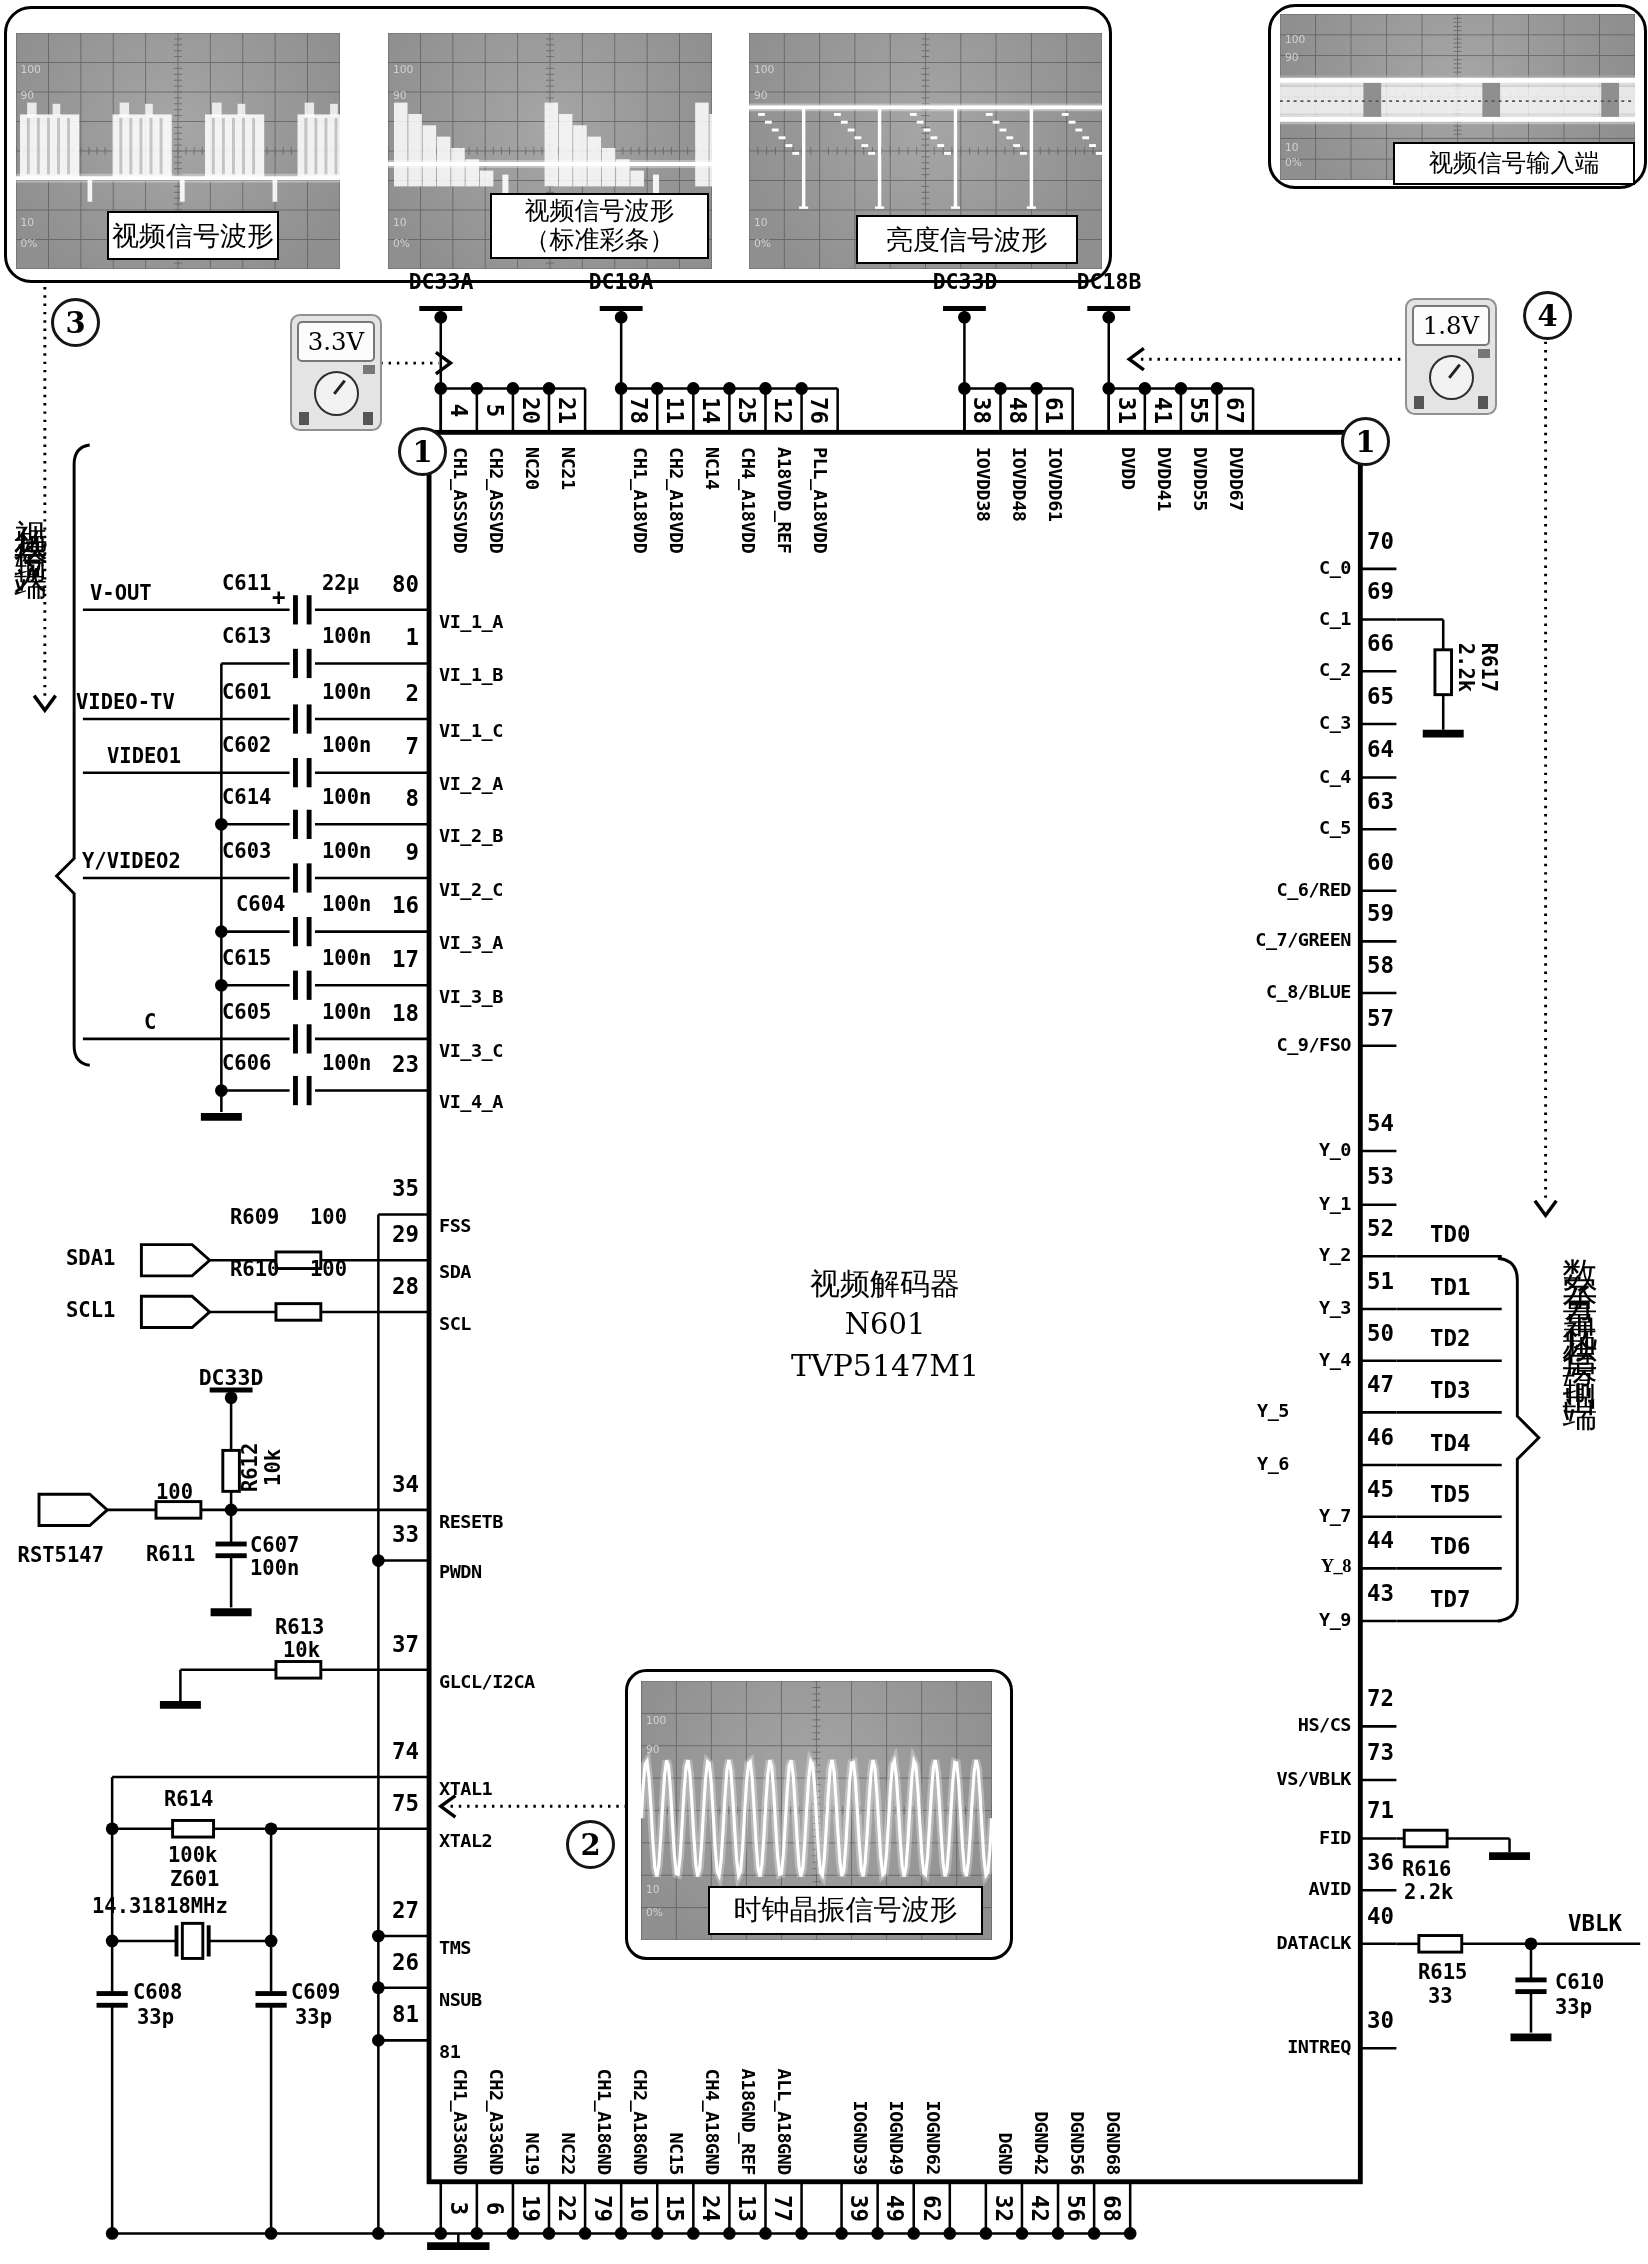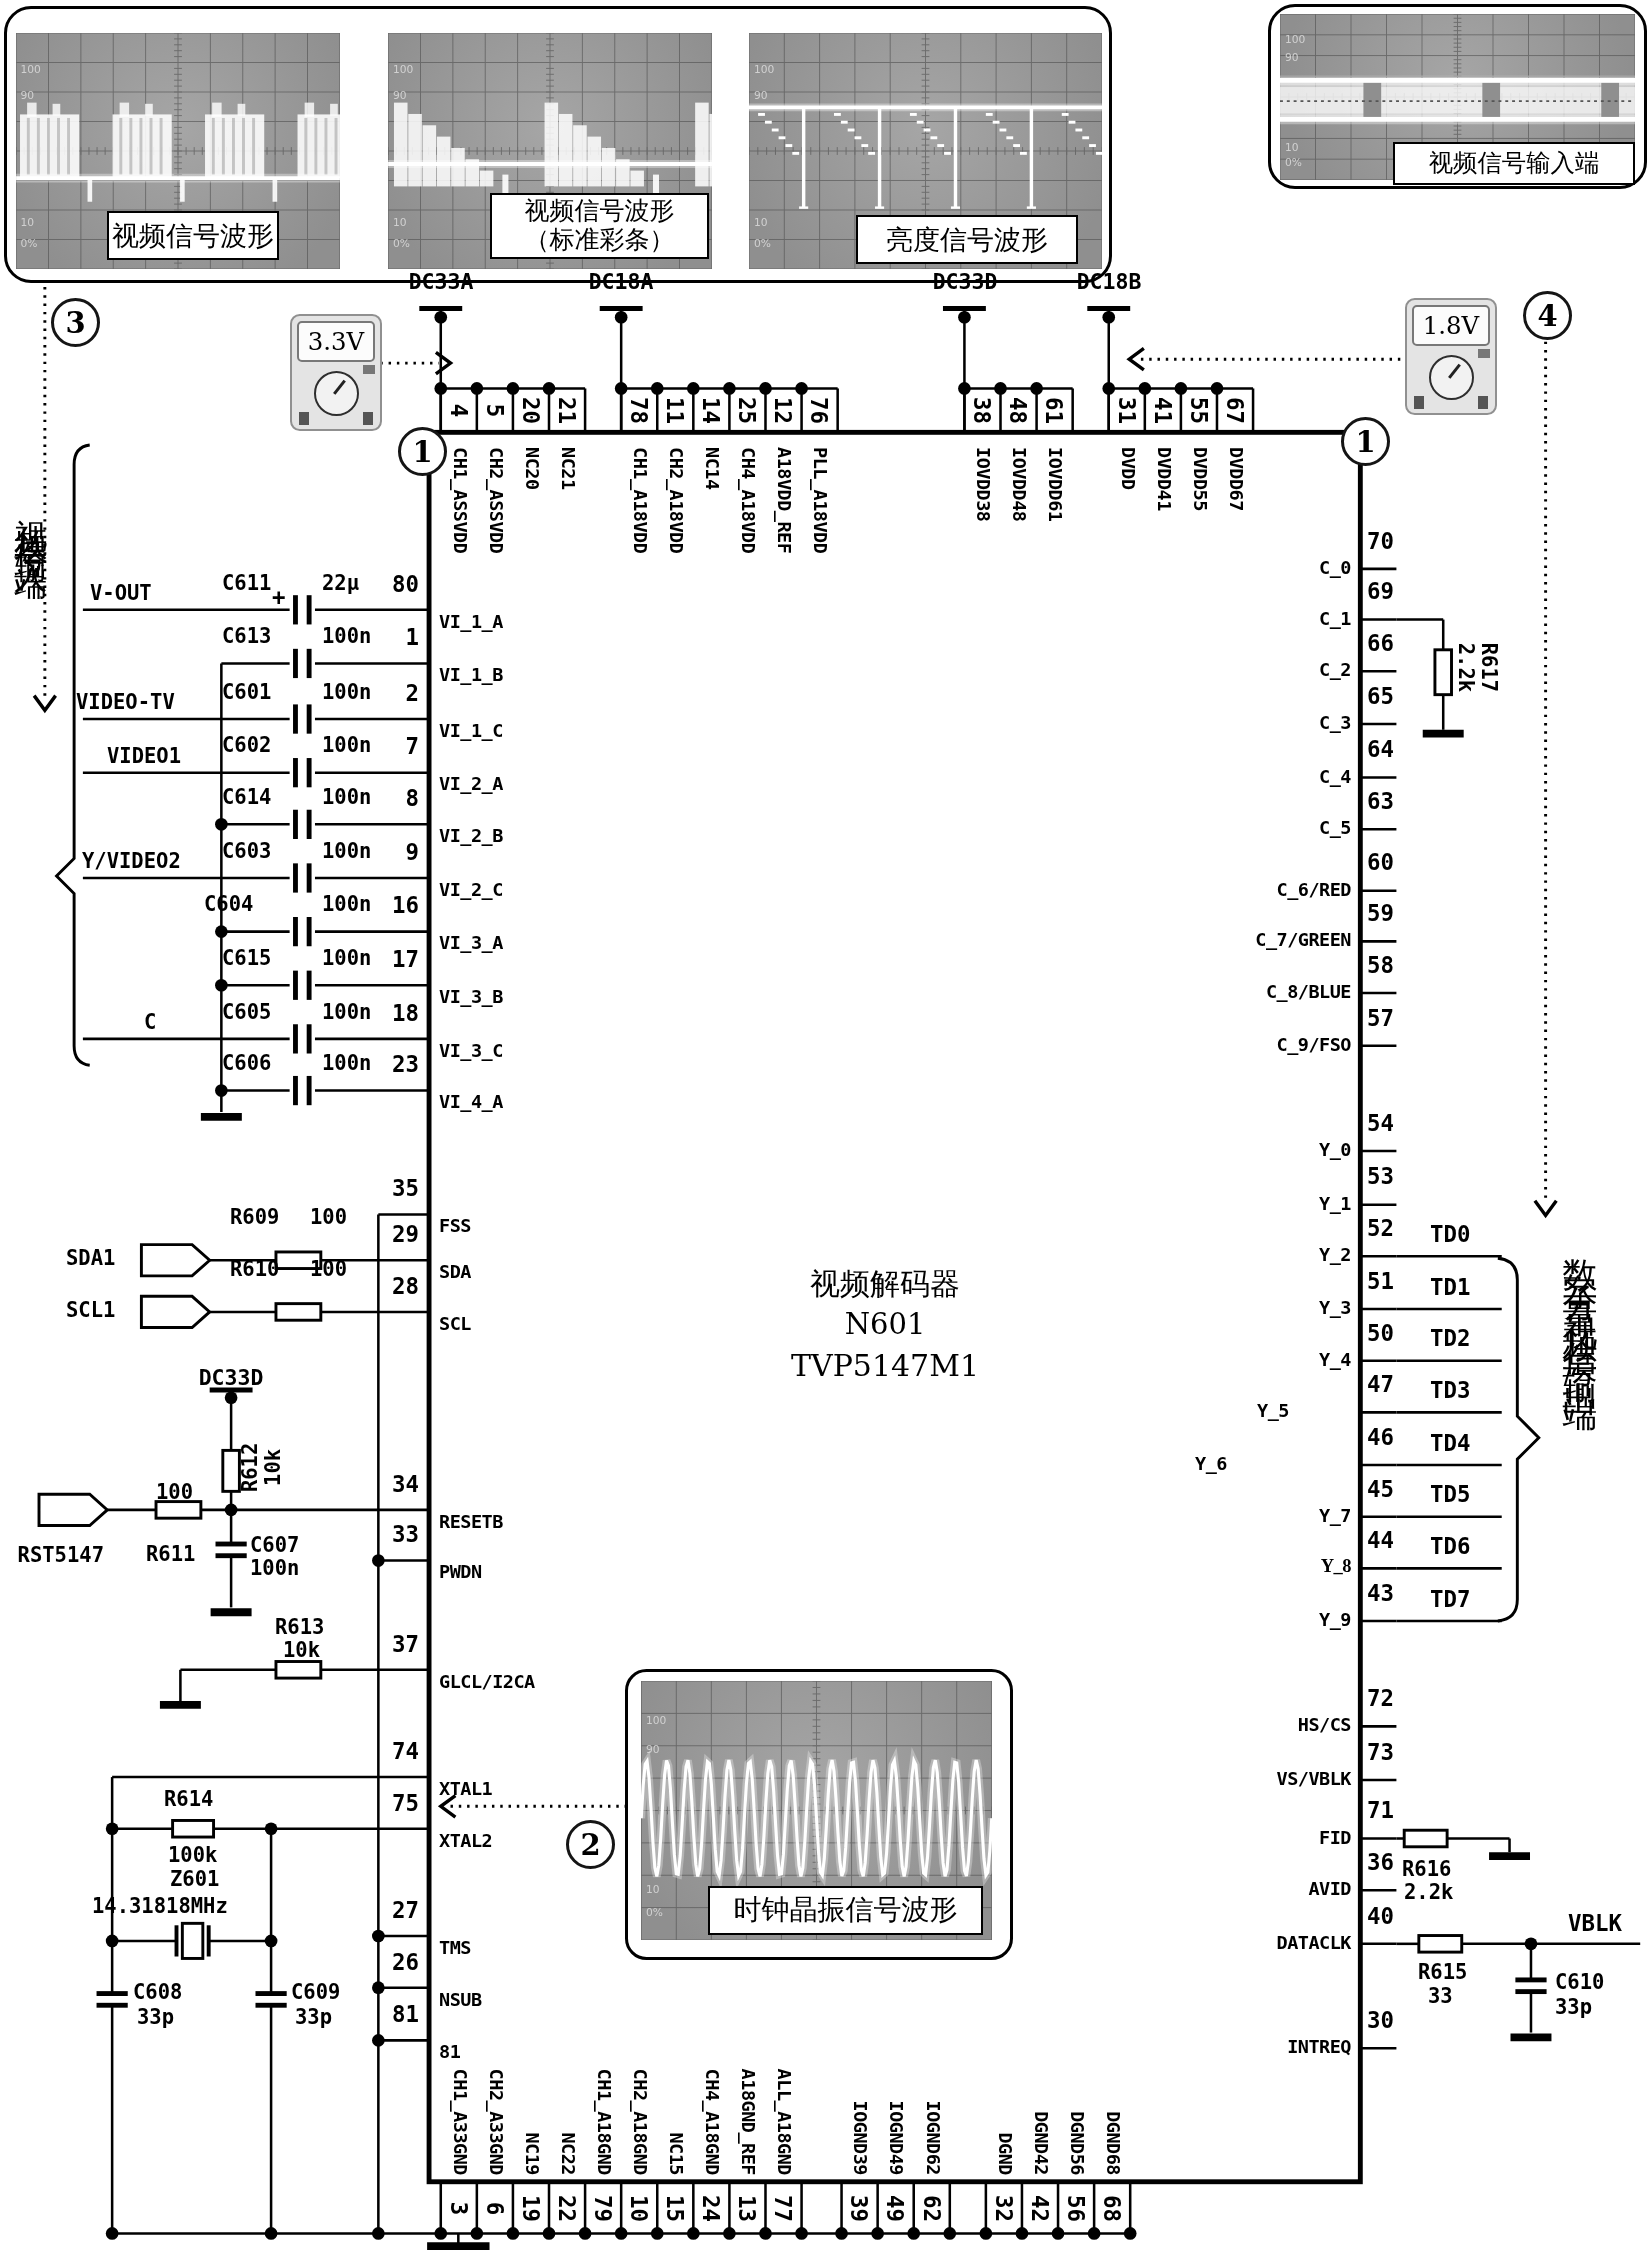--- a/index.html
+++ b/index.html
@@ -1202,21 +1202,21 @@
       <div class="lb pinname" style="left: 439px; top: 825px;">VI_2_B</div>
       <div class="lb " style="left: 222px; top: 785px;">C614</div>
       <div class="lb " style="left: 322px; top: 785px;">100n</div>
       <div class="lb num" style="left: 341px; top: 839px;;width:78px;text-align:right;">9</div>
       <div class="lb pinname" style="left: 439px; top: 879px;">VI_2_C</div>
       <div class="lb " style="left: 222px; top: 839px;">C603</div>
       <div class="lb " style="left: 322px; top: 839px;">100n</div>
       <div class="lb " style="left: 82px; top: 849px;">Y/VIDEO2</div>
       <div class="lb num" style="left: 341px; top: 892px;;width:78px;text-align:right;">16</div>
       <div class="lb pinname" style="left: 439px; top: 932px;">VI_3_A</div>
-      <div class="lb " style="left: 204px; top: 892px;">C604</div>
+      <div class="lb " style="left: 236px; top: 892px;">C604</div>
       <div class="lb " style="left: 322px; top: 892px;">100n</div>
       <div class="lb num" style="left: 341px; top: 946px;;width:78px;text-align:right;">17</div>
       <div class="lb pinname" style="left: 439px; top: 986px;">VI_3_B</div>
       <div class="lb " style="left: 222px; top: 946px;">C615</div>
       <div class="lb " style="left: 322px; top: 946px;">100n</div>
       <div class="lb num" style="left: 341px; top: 1000px;;width:78px;text-align:right;">18</div>
       <div class="lb pinname" style="left: 439px; top: 1040px;">VI_3_C</div>
       <div class="lb " style="left: 222px; top: 1000px;">C605</div>
       <div class="lb " style="left: 322px; top: 1000px;">100n</div>
       <div class="lb " style="left: 144px; top: 1010px;">C</div>
@@ -1276,21 +1276,21 @@
       <div class="lb num" style="left: 1367px; top: 1268px;">51</div>
       <div class="lb pinname" style="left: 1195px; top: 1297px;;width:156px;text-align:right;">Y_3</div>
       <div class="lb num" style="left: 1430px; top: 1274px;">TD1</div>
       <div class="lb num" style="left: 1367px; top: 1320px;">50</div>
       <div class="lb pinname" style="left: 1195px; top: 1349px;;width:156px;text-align:right;">Y_4</div>
       <div class="lb num" style="left: 1430px; top: 1325px;">TD2</div>
       <div class="lb num" style="left: 1367px; top: 1371px;">47</div>
       <div class="lb pinname" style="left: 1195px; top: 1400px;;width:156px;text-align:center;">Y_5</div>
       <div class="lb num" style="left: 1430px; top: 1377px;">TD3</div>
       <div class="lb num" style="left: 1367px; top: 1424px;">46</div>
-      <div class="lb pinname" style="left: 1195px; top: 1453px;;width:156px;text-align:left;">Y_6</div>
+      <div class="lb pinname" style="left: 1195px; top: 1453px;;width:156px;text-align:center;">Y_6</div>
       <div class="lb num" style="left: 1430px; top: 1430px;">TD4</div>
       <div class="lb num" style="left: 1367px; top: 1476px;">45</div>
       <div class="lb pinname" style="left: 1195px; top: 1505px;;width:156px;text-align:right;">Y_7</div>
       <div class="lb num" style="left: 1430px; top: 1481px;">TD5</div>
       <div class="lb num" style="left: 1367px; top: 1527px;">44</div>
       <div class="lb pinname" style="left: 1195px; top: 1556px;;width:156px;text-align:right;font-family:Liberation Serif, serif;">Y_8</div>
       <div class="lb num" style="left: 1430px; top: 1533px;">TD6</div>
       <div class="lb num" style="left: 1367px; top: 1580px;">43</div>
       <div class="lb pinname" style="left: 1195px; top: 1609px;;width:156px;text-align:right;">Y_9</div>
       <div class="lb num" style="left: 1430px; top: 1586px;">TD7</div>

